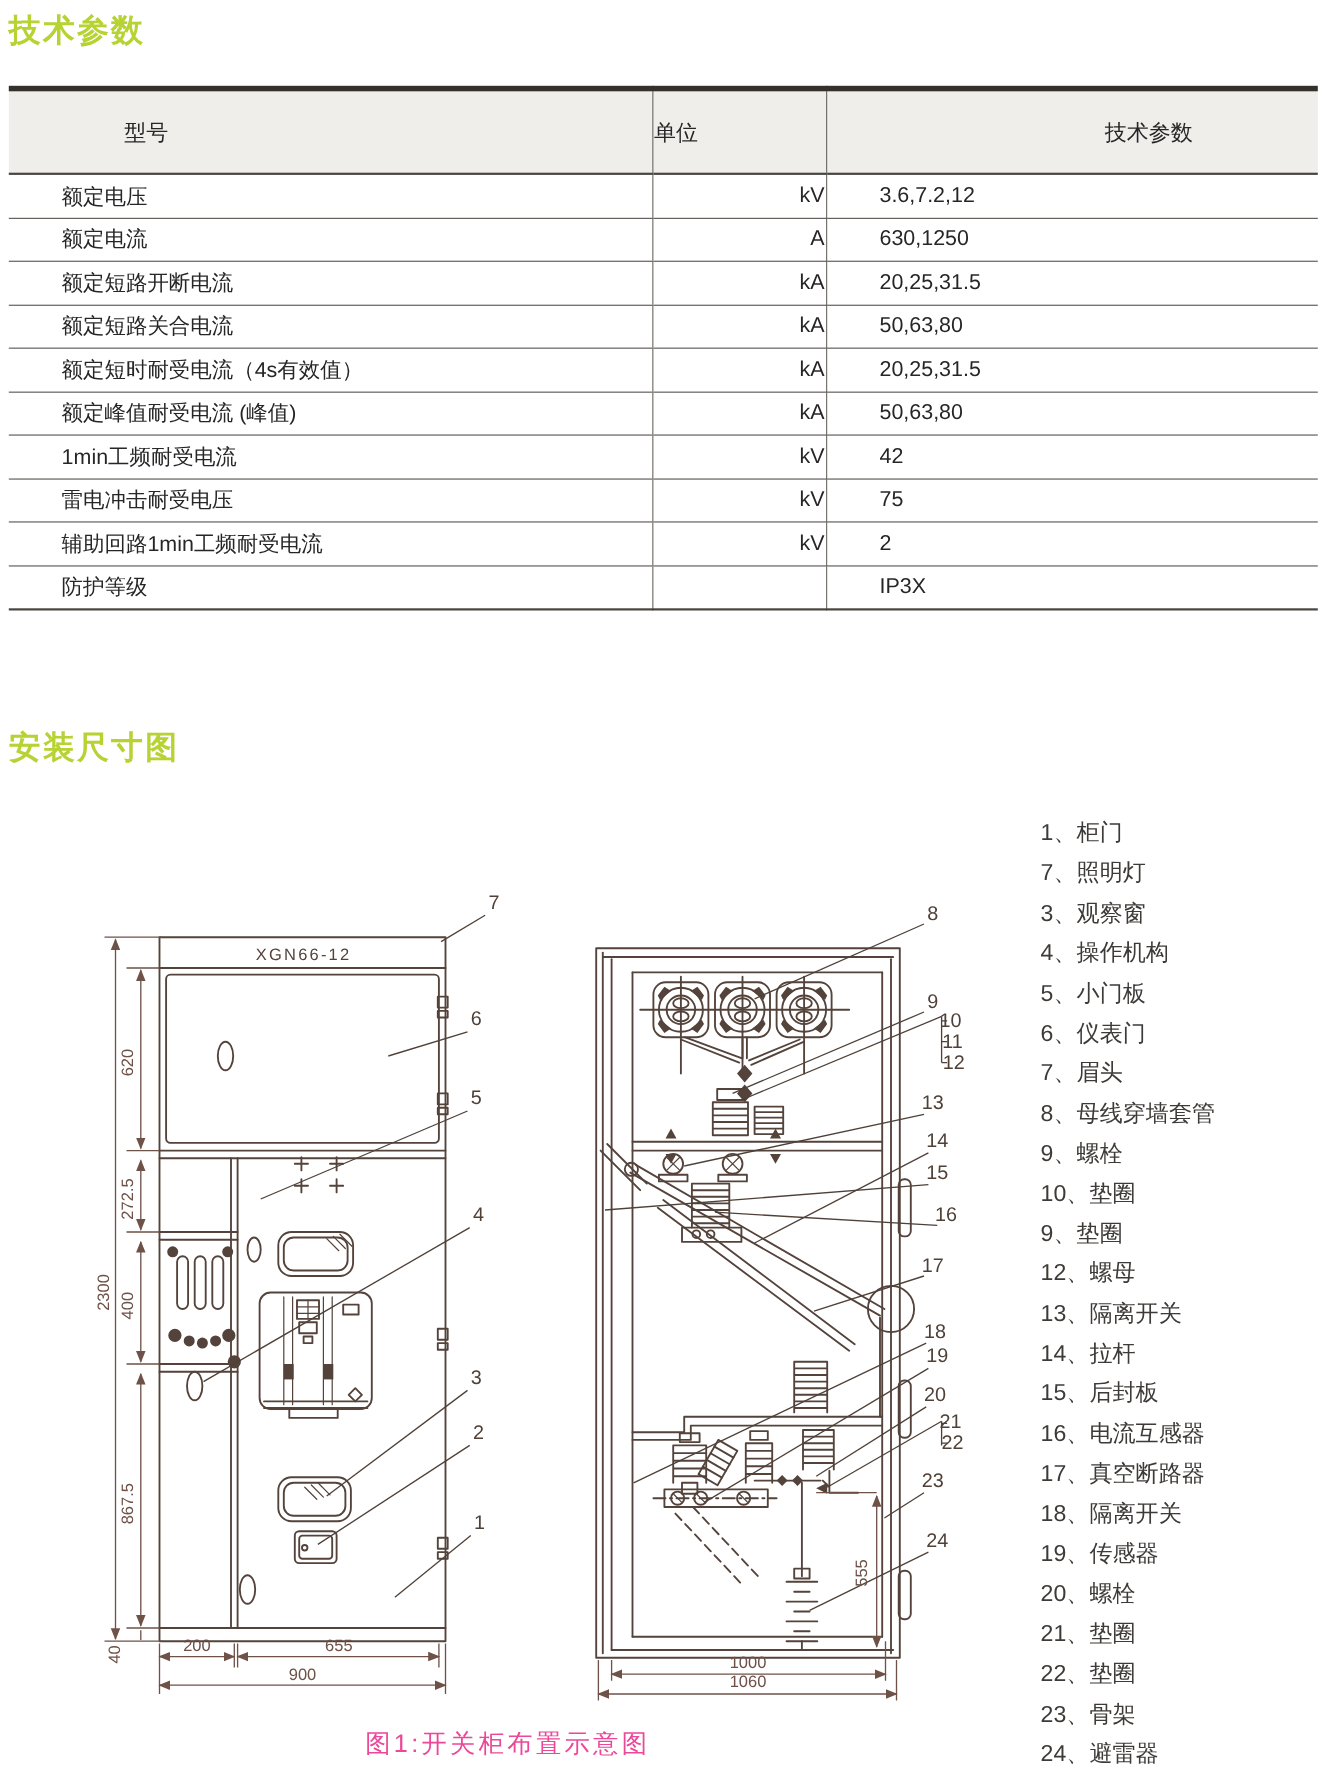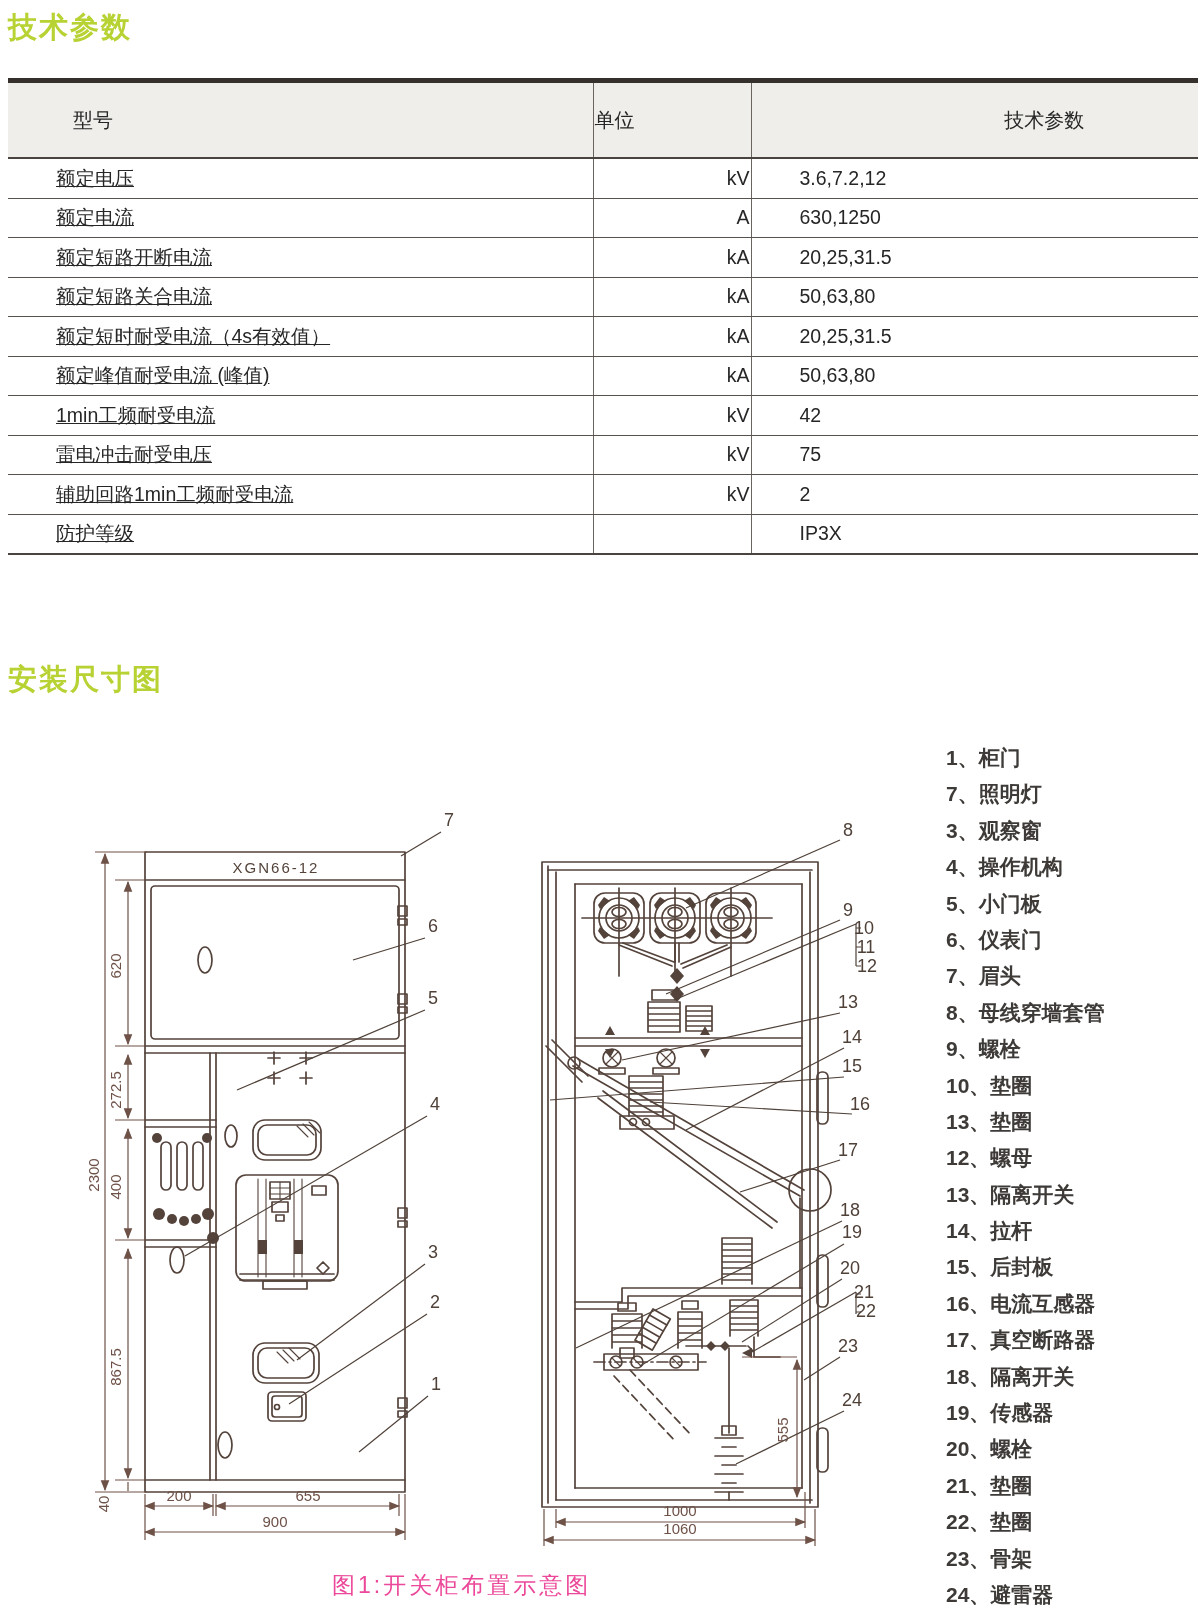--- a/index.html
+++ b/index.html
@@ -18,25 +18,25 @@
   
   .ptable{
     position:absolute;left:8px;top:78px;width:1190px;
     border-collapse:collapse;table-layout:fixed;color:var(--ttext);
     border-top:5px solid #35302c;border-bottom:2px solid #49443f;
   }
   .ptable th{
     background:var(--thead-bg);height:72px;font-size:20px;font-weight:normal;
     border-bottom:2px solid #49443f;
   }
-  .ptable th.h-model{text-align:left;padding-left:65px;}
+  .ptable th.h-model{text-align:left;padding-left:105px;}
   .ptable th.h-unit{text-align:left;}
   .ptable th.h-params{text-align:center;padding-left:140px;}
   .ptable td{height:36.5px;font-size:19.5px;border-bottom:1.6px solid var(--tline);white-space:nowrap;}
-  .ptable td.c0{padding-left:48px;text-decoration:underline;}
+  .ptable td.c0{padding-left:48px;}
   .ptable td.c1{text-align:right;}
   .ptable td.c2{padding-left:48px;}
   .ptable th.h-unit,.ptable td.c1{border-left:1.6px solid #6a645e;border-right:1.6px solid #6a645e;}
 
   
   svg{position:absolute;overflow:visible;}
   #front-svg{left:65px;top:790px;}
   #side-svg{left:490px;top:800px;}
   .ink{stroke:var(--ink);fill:none;stroke-width:1.7;stroke-linejoin:round;stroke-linecap:round;}
   .thin{stroke-width:1.1;}
@@ -44,21 +44,21 @@
   .dimline{stroke:var(--dim);stroke-width:1.2;fill:none;}
   .dashed{stroke-dasharray:8 5;}
   .dashdot{stroke-dasharray:11 4 2 4;}
   .leader{stroke:var(--ann);stroke-width:1.2;fill:none;}
   .dim-text{fill:var(--dim);font-size:15px;text-anchor:middle;font-family:"Liberation Sans",sans-serif;}
   .callout-num{fill:var(--ann);font-size:18px;text-anchor:middle;font-family:"Liberation Sans",sans-serif;}
   .model-label{fill:var(--ink);font-size:15px;letter-spacing:2px;text-anchor:middle;font-family:"Liberation Sans",sans-serif;}
 
   
   .legend{position:absolute;left:946px;top:740px;font-size:21px;color:#3d3a37;}
-  .legend-item{height:36.4px;line-height:36.4px;white-space:nowrap;font-weight:bold;}
+  .legend-item{height:36.4px;line-height:36.4px;white-space:nowrap;}
 
   .fig-caption{position:absolute;left:332px;top:1570px;font-size:23px;color:#ec4899;letter-spacing:3px;white-space:nowrap;}
 </style>
 </head>
 <body>
 
 <div class="sec-title" id="title-params">技术参数</div>
 <div class="sec-title" id="title-install">安装尺寸图</div>
 
 <table class="ptable">
@@ -386,21 +386,21 @@
     <div class="legend-item">1、柜门</div>
     <div class="legend-item">7、照明灯</div>
     <div class="legend-item">3、观察窗</div>
     <div class="legend-item">4、操作机构</div>
     <div class="legend-item">5、小门板</div>
     <div class="legend-item">6、仪表门</div>
     <div class="legend-item">7、眉头</div>
     <div class="legend-item">8、母线穿墙套管</div>
     <div class="legend-item">9、螺栓</div>
     <div class="legend-item">10、垫圈</div>
-    <div class="legend-item">13、垫圈</div>
+    <div class="legend-item">9、垫圈</div>
     <div class="legend-item">12、螺母</div>
     <div class="legend-item">13、隔离开关</div>
     <div class="legend-item">14、拉杆</div>
     <div class="legend-item">15、后封板</div>
     <div class="legend-item">16、电流互感器</div>
     <div class="legend-item">17、真空断路器</div>
     <div class="legend-item">18、隔离开关</div>
     <div class="legend-item">19、传感器</div>
     <div class="legend-item">20、螺栓</div>
     <div class="legend-item">21、垫圈</div>

